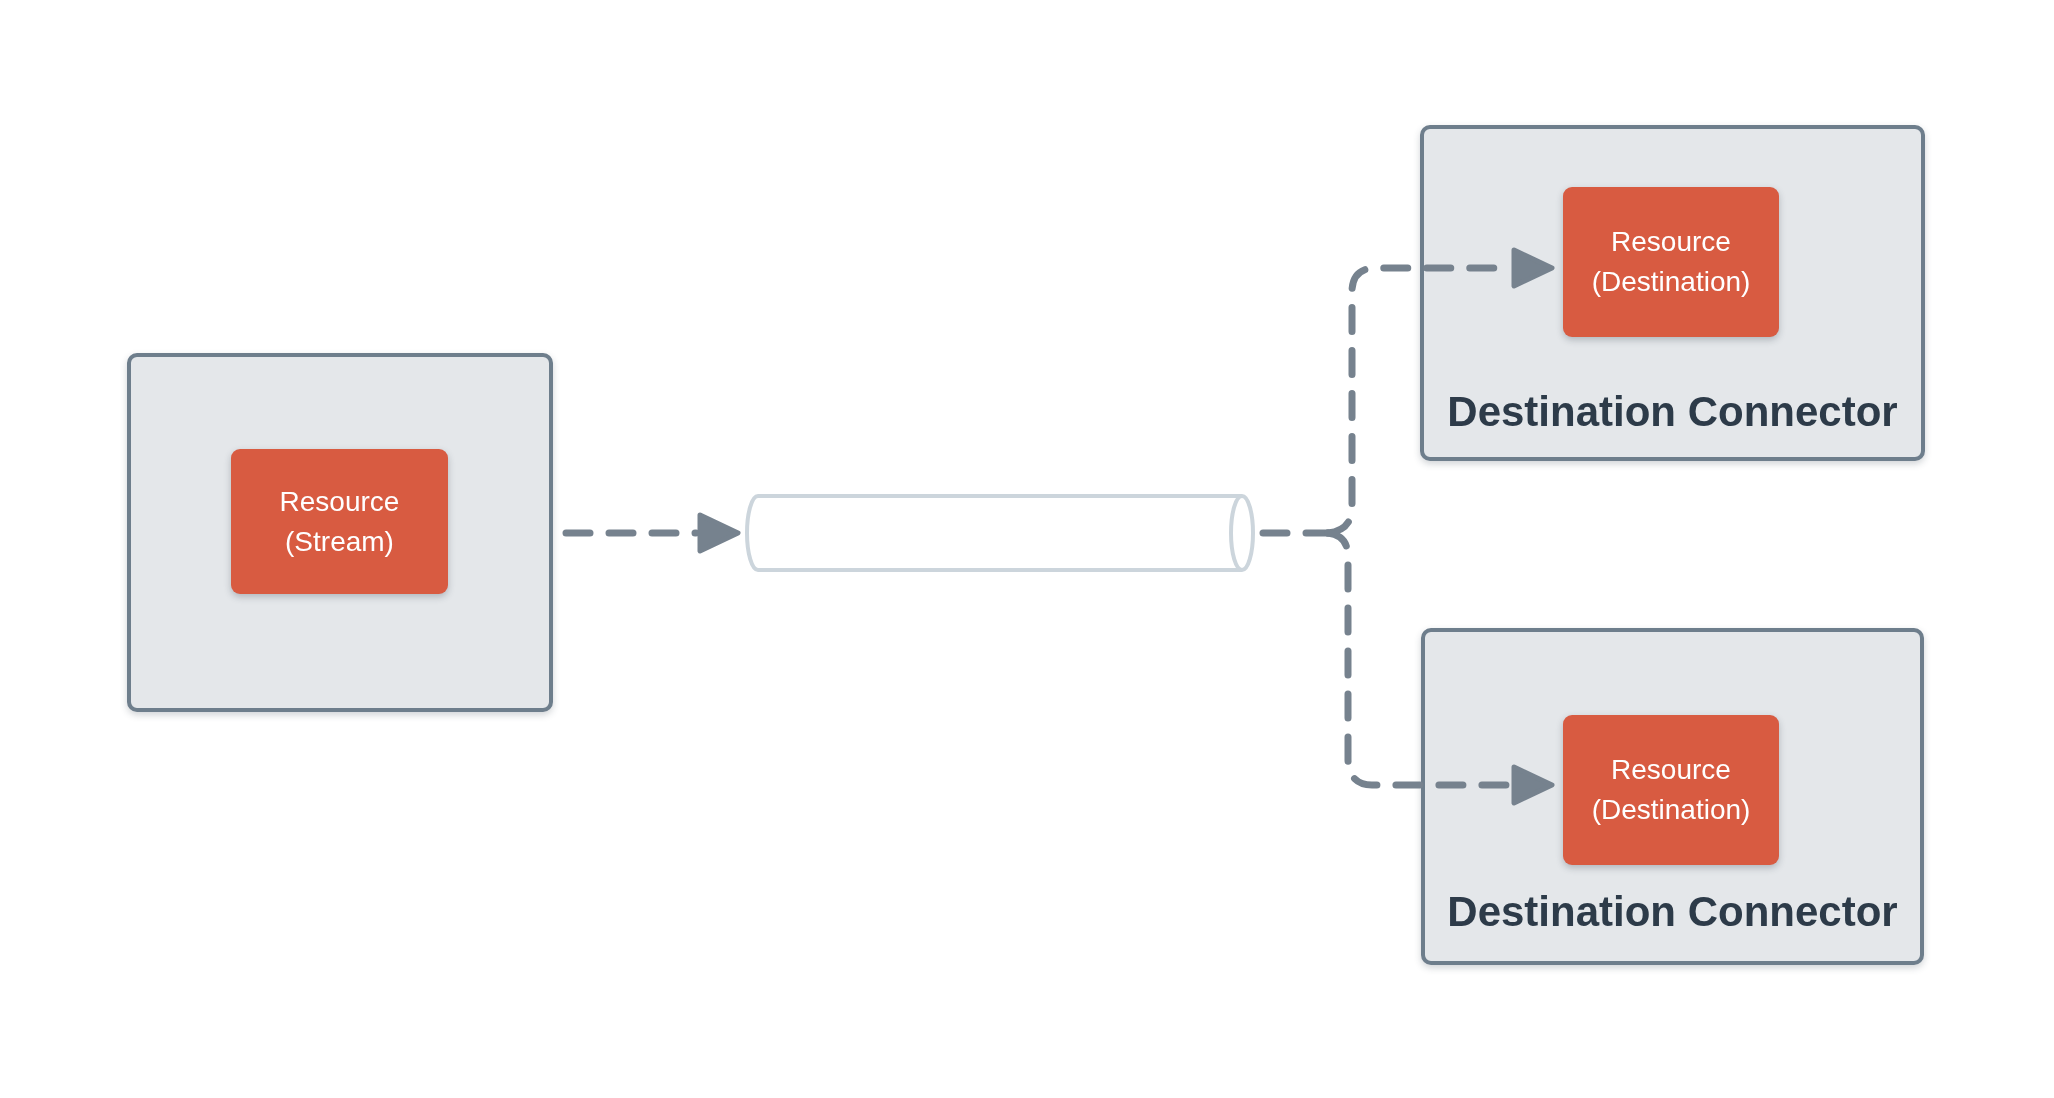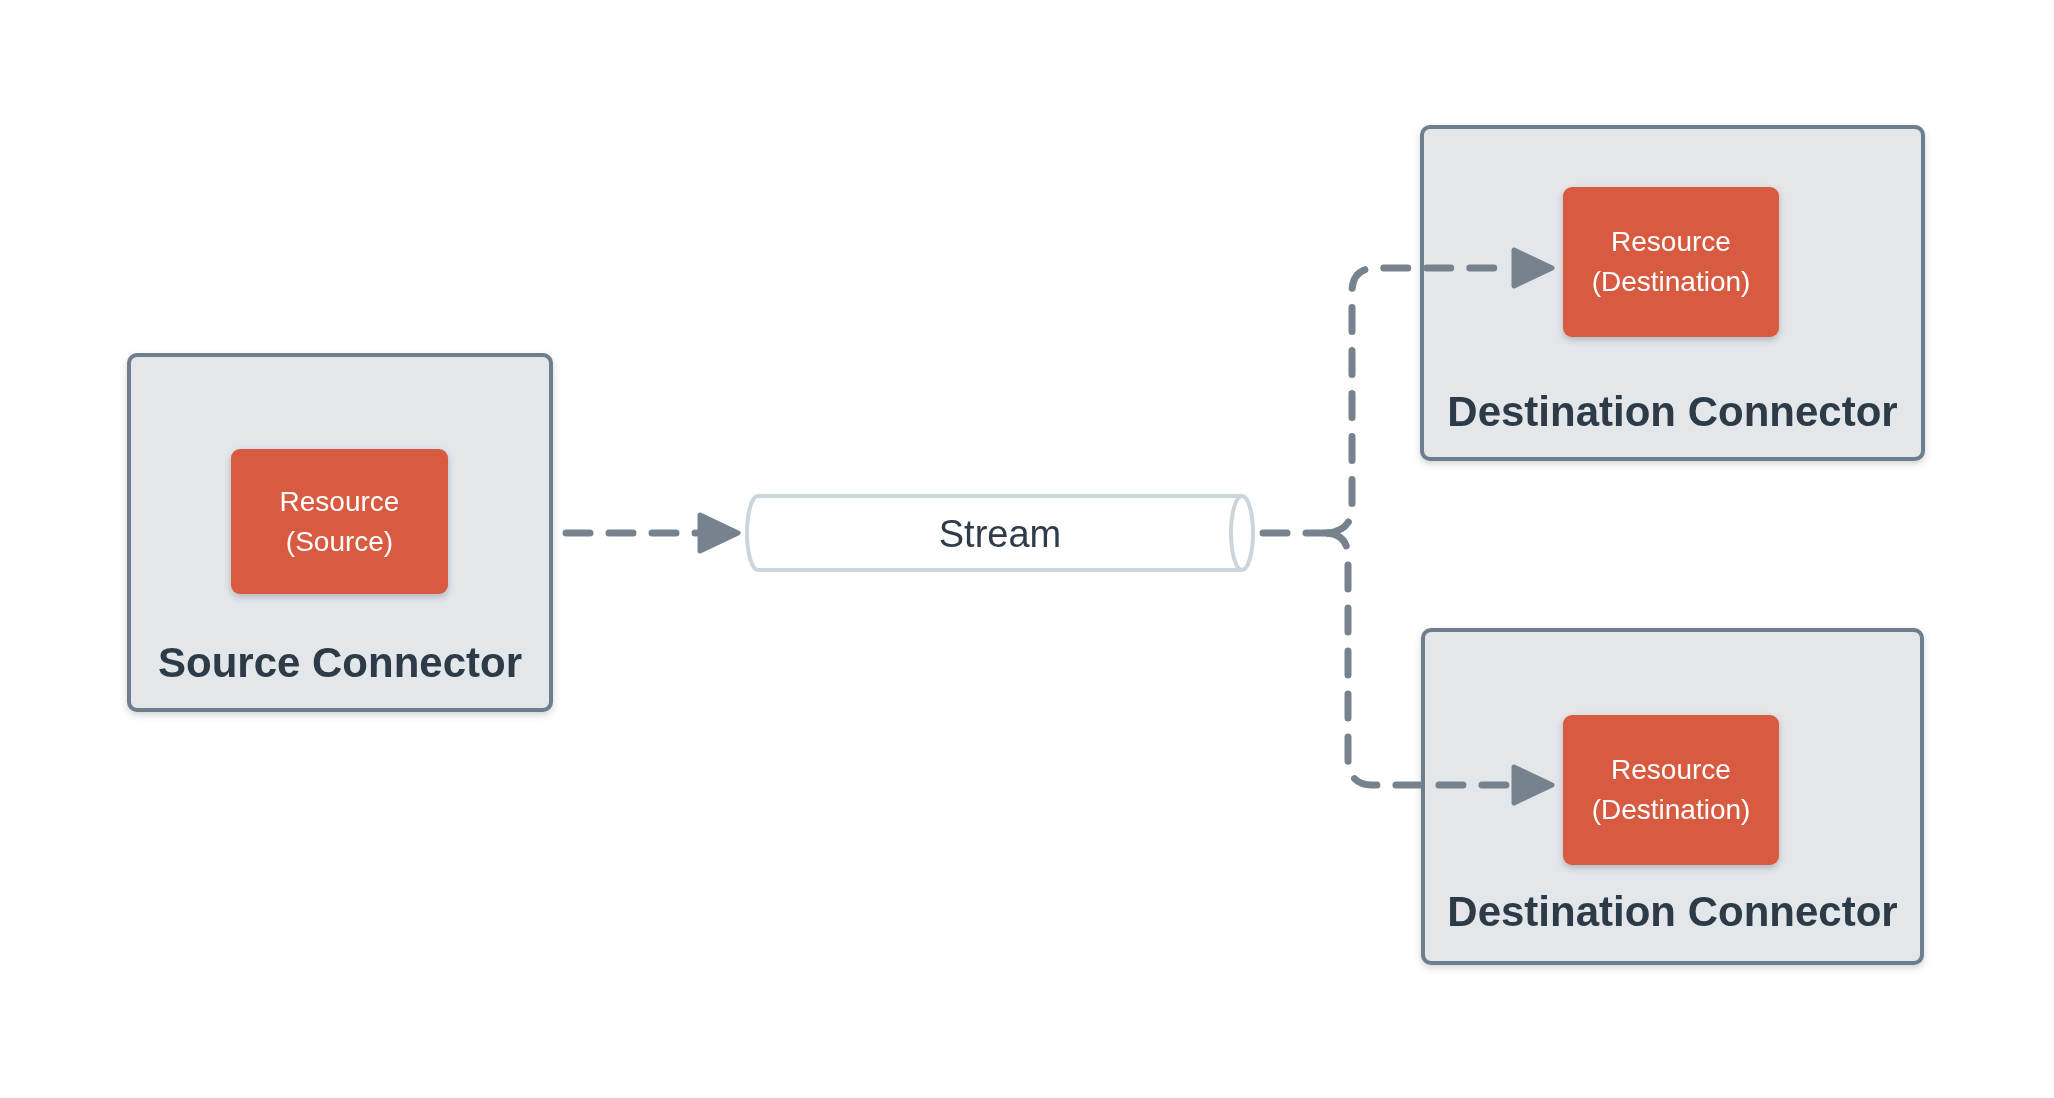--- a/index.html
+++ b/index.html
@@ -98,23 +98,22 @@
   }
 </style>
 </head>
 <body>
 
 <div class="canvas">
 
   <div class="connector-box" style="left:127px; top:353px; width:426px; height:359px;">
     <div class="resource-box" style="left:100px; top:92px; width:217px; height:145px;">
       <div>Resource</div>
-      <div>(Source)</div>
+      <div>(Stream)</div>
     </div>
-    <div class="connector-label" style="top:286px;">Source Connector</div>
   </div>
 
   <div class="connector-box" style="left:1420px; top:125px; width:505px; height:336px;">
     <div class="resource-box" style="left:139px; top:58px; width:216px; height:150px;">
       <div>Resource</div>
       <div>(Destination)</div>
     </div>
     <div class="connector-label" style="top:263px;">Destination Connector</div>
   </div>
 
@@ -137,15 +136,14 @@
 
     <path class="dashed-connector" d="M 1263 533 H 1328"></path>
 
     <path class="dashed-connector" d="M 1328 533 C 1345 531 1352 522 1352 506 V 292 C 1352 276 1360 268 1376 268 H 1510"></path>
     <polygon class="arrow-head" points="1514,250 1552,268 1514,286"></polygon>
 
     <path class="dashed-connector" d="M 1328 533 C 1344 535 1348 544 1348 560 V 759 C 1348 775 1356 785 1372 785 H 1510"></path>
     <polygon class="arrow-head" points="1514,767 1552,785 1514,803"></polygon>
   </svg>
 
-  <div class="stream-label">Stream</div>
 
 </div>
 
 </body></html>

